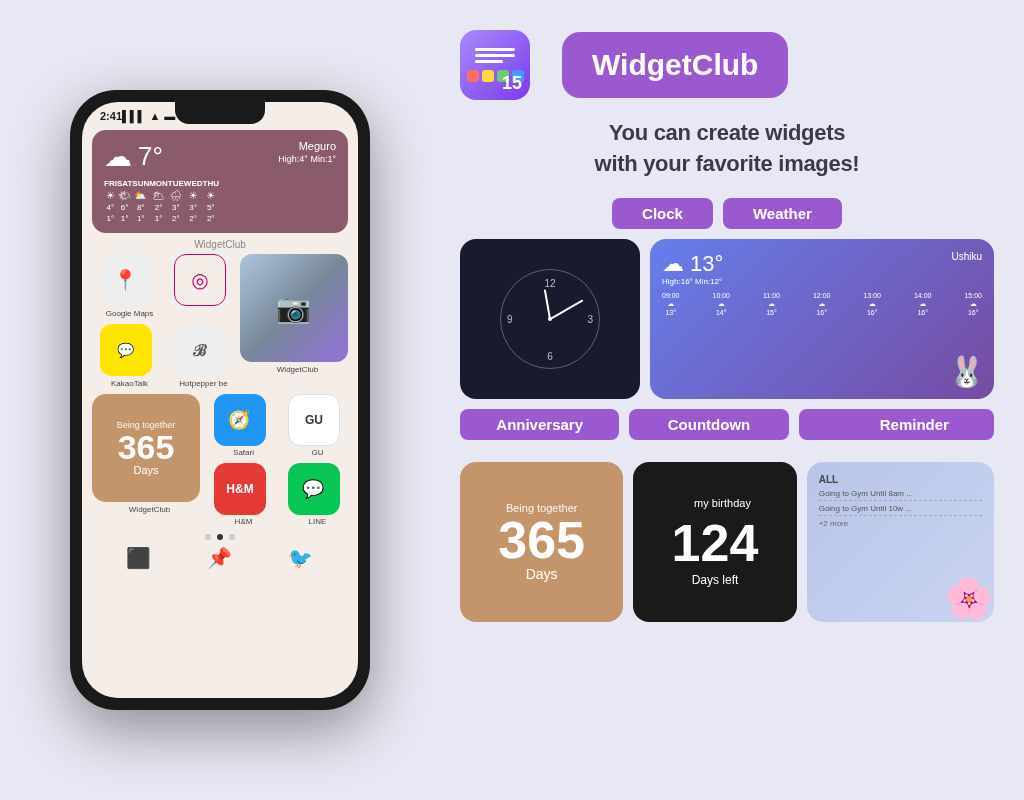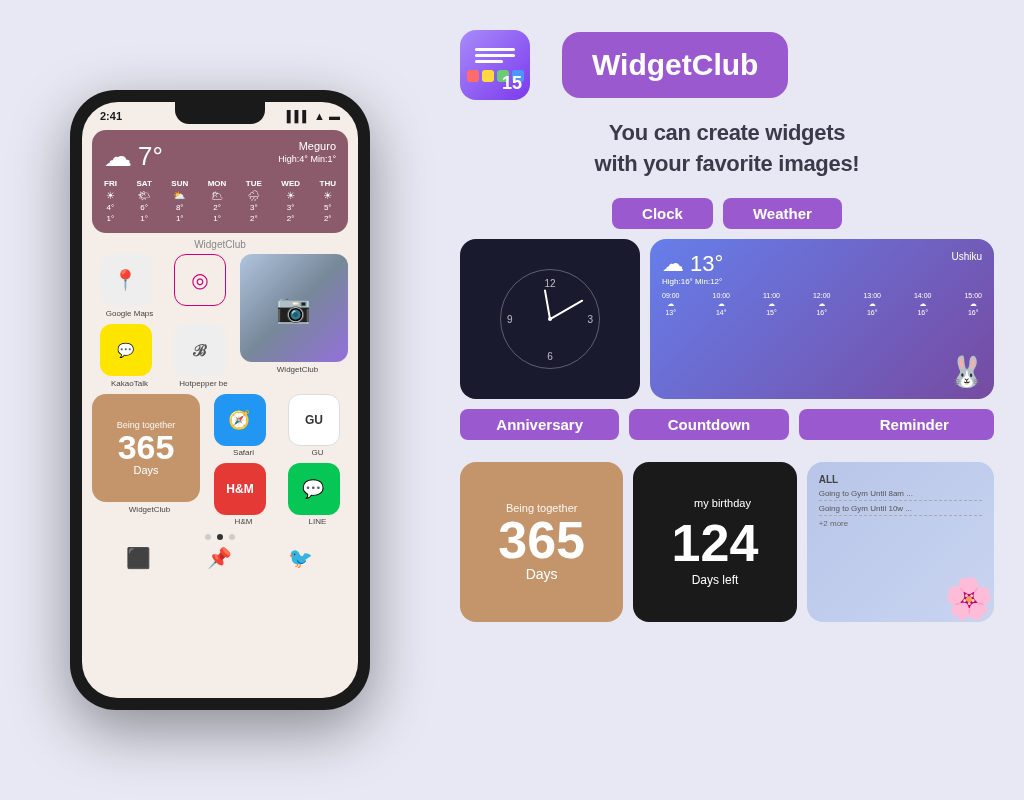--- a/index.html
+++ b/index.html
@@ -48,21 +48,21 @@
       width: 100%;
       height: 100%;
       background: #f5ede8;
       border-radius: 36px;
       overflow: hidden;
       position: relative;
     }
 
     .status-bar {
       display: flex;
-      justify-content: space-between;
+      justify-content: flex-start;
       align-items: center;
       padding: 8px 18px 4px;
       font-size: 11px;
       font-weight: 600;
       color: #1a1a1a;
     }
 
     .status-icons { display: flex; gap: 4px; align-items: center; }
 
     
@@ -81,21 +81,21 @@
     }
 
     .weather-left { display: flex; align-items: center; gap: 6px; }
     .cloud-icon-big { font-size: 28px; }
     .temp-big { font-size: 26px; font-weight: 300; }
     .weather-location { font-size: 11px; text-align: right; }
     .weather-range { font-size: 9px; margin-top: 2px; }
 
     .weather-days {
       display: flex;
-      justify-content: space-between;
+      justify-content: flex-start;
       margin-top: 6px;
       font-size: 8px;
     }
 
     .weather-day { display: flex; flex-direction: column; align-items: center; gap: 2px; }
     .day-name { font-weight: 600; }
     .day-icon { font-size: 10px; }
 
     
     .widgetclub-label {

